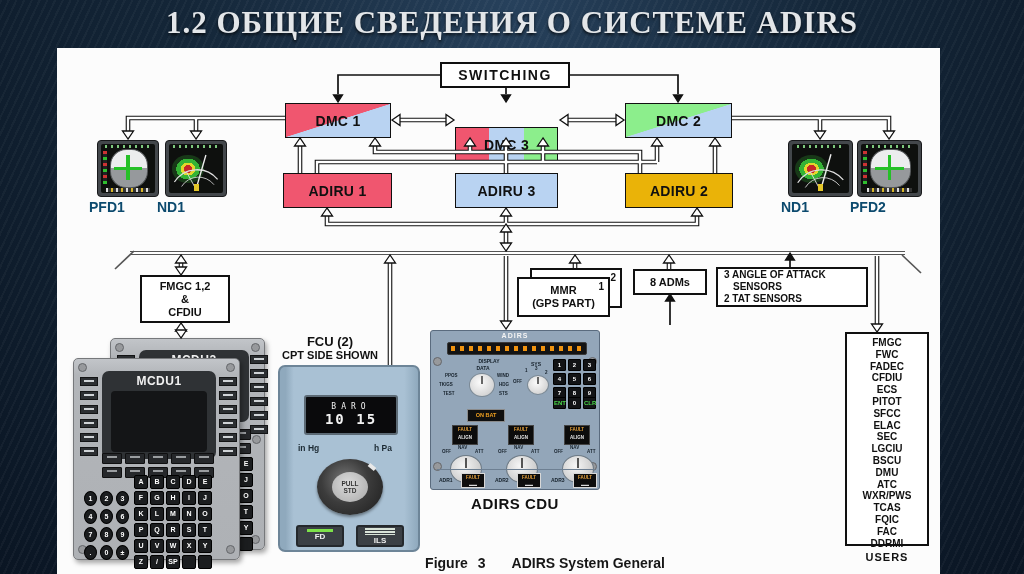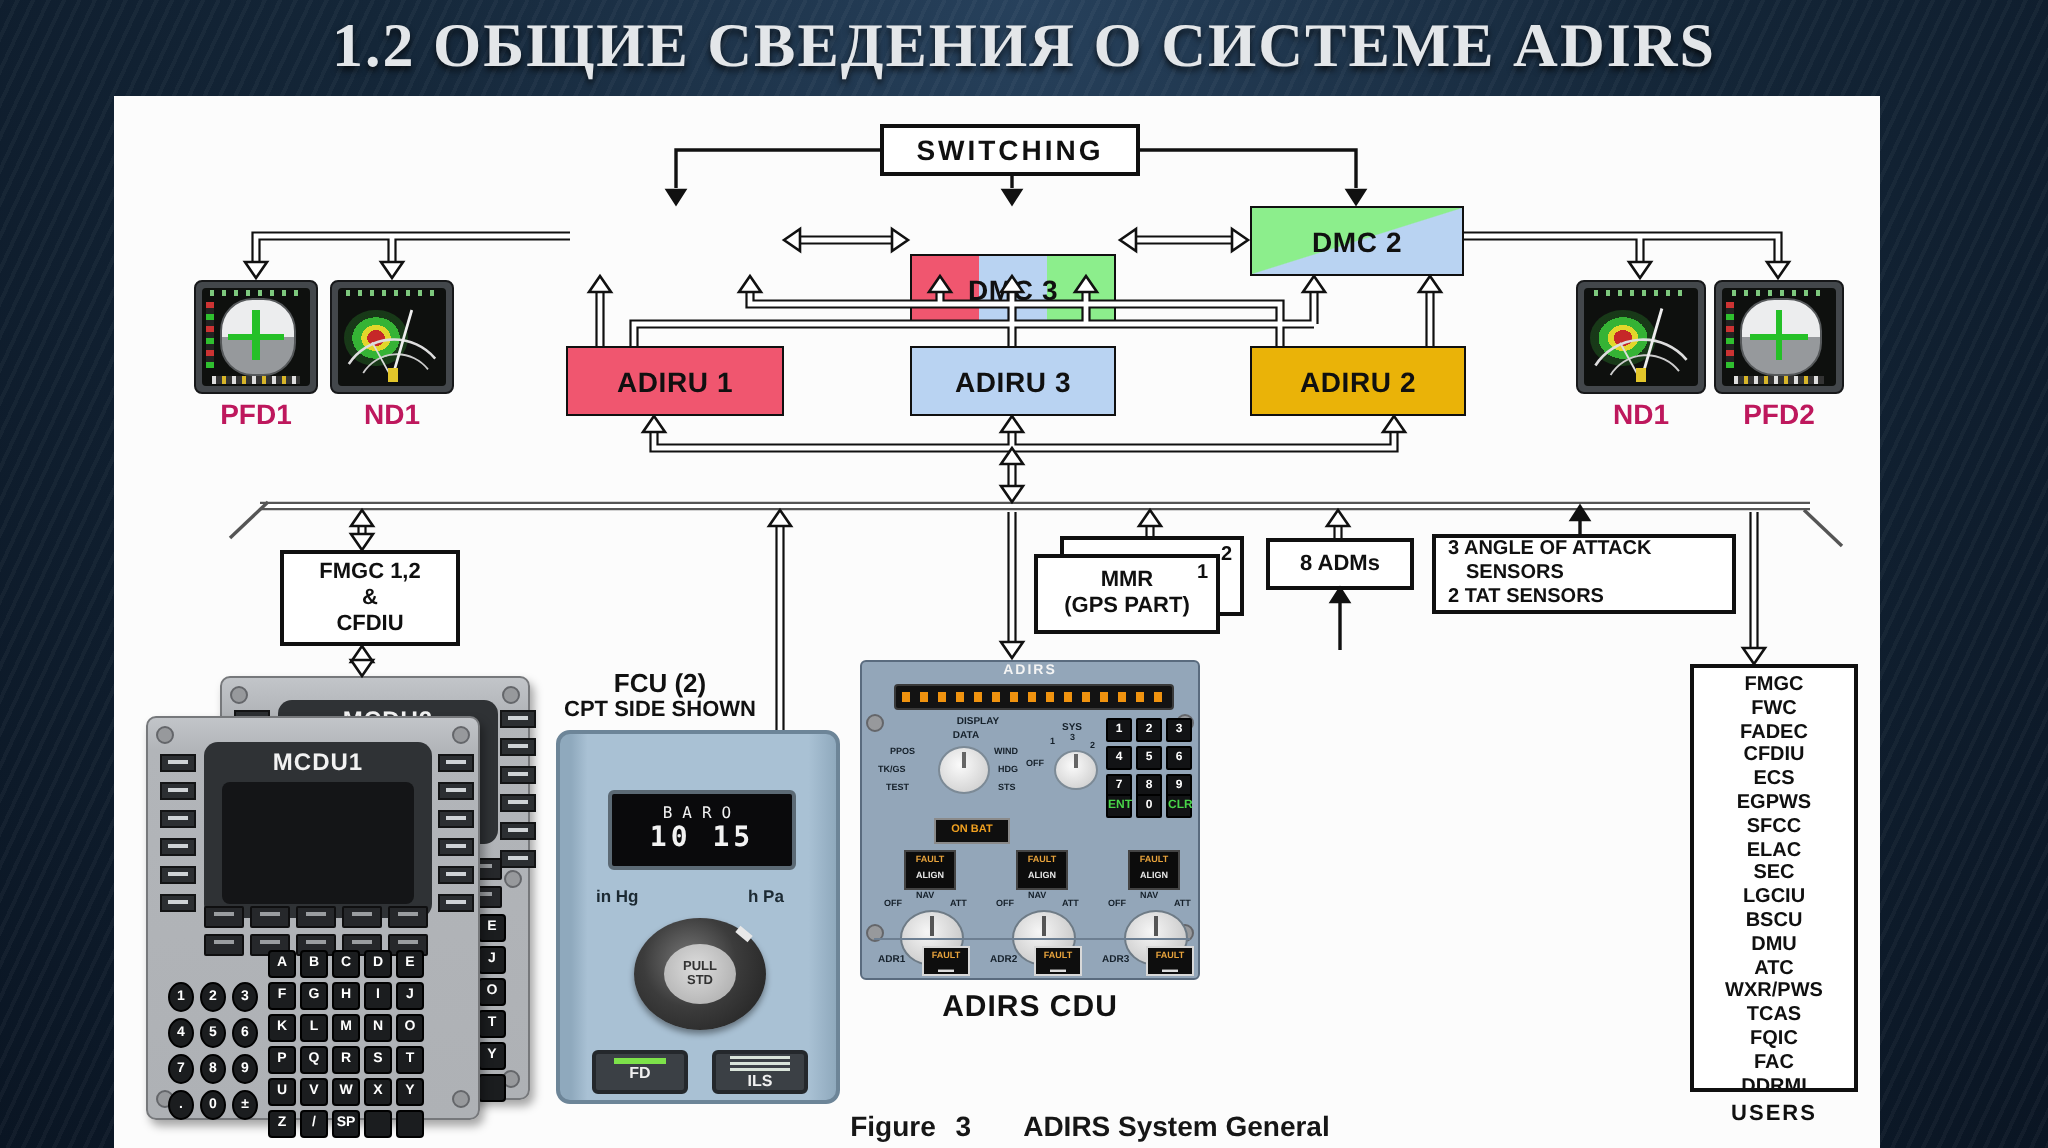--- a/index.html
+++ b/index.html
@@ -23,21 +23,21 @@
        font-weight:bold;color:#101010;border:2px solid #101010;background:#fff;text-align:center;box-sizing:border-box;}
   .switching{font-size:14px;letter-spacing:1.5px;}
   .dmc,.adiru{border-width:1.5px;font-size:14px;letter-spacing:.3px;justify-content:center;}
   .dmc1{background:linear-gradient(to top left,#b9d3f2 49.5%,#f0566f 50.5%);}
   .dmc3{background:linear-gradient(to right,#f0566f 0 33%,#b9d3f2 33% 67%,#8cee8c 67% 100%);}
   .dmc2{background:linear-gradient(to top left,#b9d3f2 49.5%,#8cee8c 50.5%);}
   .adiru1{background:#f0566f;} .adiru3{background:#b9d3f2;} .adiru2{background:#eab308;}
 
   .disp{position:absolute;background:#43474b;border:1px solid #17181a;border-radius:4px;padding:3px;box-sizing:border-box;}
   .scr{position:relative;width:100%;height:100%;background:#0e100e;border-radius:2px;overflow:hidden;}
-  .disp-label{position:absolute;text-align:center;font-weight:bold;font-size:14px;color:#be185d;}
+  .disp-label{position:absolute;font-weight:bold;font-size:14px;color:#0c4a6e;}
   .tape-top{position:absolute;left:8%;top:1px;width:84%;height:3px;
     background:repeating-linear-gradient(90deg,#7ec97e 0 2px,transparent 2px 6px);}
   .pfd-ball{position:absolute;left:16%;top:10%;width:68%;height:76%;border-radius:42%;
     background:linear-gradient(180deg,#ecedee 0 50%,#96999c 50% 100%);border:1px solid #55585a;}
   .pfd-ch{position:absolute;left:24%;top:47%;width:52%;height:7%;background:#25c027;}
   .pfd-cv{position:absolute;left:47%;top:22%;width:6%;height:52%;background:#25c027;}
   .pfd-tape-l{position:absolute;left:2px;top:15%;width:4px;height:66%;
     background:repeating-linear-gradient(180deg,#cc3333 0 3px,#222 3px 6px,#2fbf2f 6px 9px,#222 9px 12px);}
   .pfd-tape-b{position:absolute;left:10%;bottom:1px;width:80%;height:4px;
     background:repeating-linear-gradient(90deg,#ddd 0 2px,#333 2px 5px,#d8b62a 5px 7px,#333 7px 10px);}
@@ -137,20 +137,21 @@
 </style>
 </head>
 <body>
 
 <div class="slide-title">1.2 ОБЩИЕ СВЕДЕНИЯ О СИСТЕМЕ ADIRS</div>
 
 <div id="panel">
 
   <div class="box switching" style="left:383px;top:14px;width:130px;height:26px;">SWITCHING</div>
 
+  <div class="box dmc dmc1" style="left:228px;top:55px;width:106px;height:35px;">DMC 1</div>
   <div class="box dmc dmc3" style="left:398px;top:55px;width:103px;height:35px;margin-top:24px;">DMC 3</div>
   <div class="box dmc dmc2" style="left:568px;top:55px;width:107px;height:35px;">DMC 2</div>
 
   <div class="box adiru adiru1" style="left:226px;top:125px;width:109px;height:35px;">ADIRU 1</div>
   <div class="box adiru adiru3" style="left:398px;top:125px;width:103px;height:35px;">ADIRU 3</div>
   <div class="box adiru adiru2" style="left:568px;top:125px;width:108px;height:35px;">ADIRU 2</div>
 
   <div class="disp" style="left:40px;top:92px;width:62px;height:57px;">
     <div class="scr">
       <div class="tape-top"></div>
@@ -227,21 +228,21 @@
   </div>
 
 
   <div class="box small-box users" style="left:788px;top:284px;width:84px;height:214px;">
 
   <div>FMGC</div>
       <div>FWC</div>
       <div>FADEC</div>
       <div>CFDIU</div>
       <div>ECS</div>
-      <div>EGPWS</div>
+      <div>PITOT</div>
       <div>SFCC</div>
       <div>ELAC</div>
       <div>SEC</div>
       <div>LGCIU</div>
       <div>BSCU</div>
       <div>DMU</div>
       <div>ATC</div>
       <div>WXR/PWS</div>
       <div>TCAS</div>
       <div>FQIC</div>

